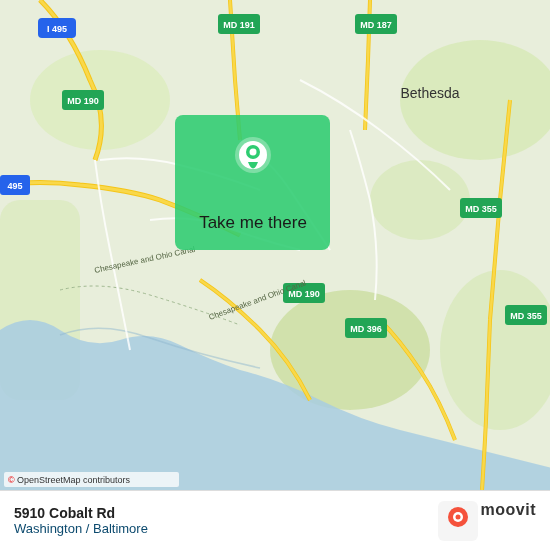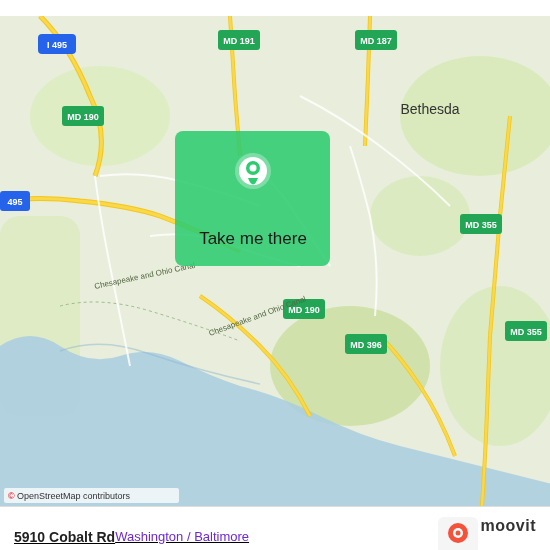--- a/index.html
+++ b/index.html
@@ -10,50 +10,48 @@
       font-family: Arial, sans-serif;
       position: relative;
     }
 
     #map-container {
       width: 550px;
       height: 490px;
       position: relative;
       background-color: #e8f0d8;
       overflow: hidden;
-      margin-top: 16px;
     }
 
     #footer-bar {
       width: 550px;
       height: 60px;
       background: #ffffff;
       display: flex;
       align-items: center;
       justify-content: space-between;
       padding: 0 14px;
       border-top: 1px solid #ddd;
     }
 
     .footer-left {
       display: flex;
-      flex-direction: row;
+      flex-direction: column;
       justify-content: center;
-      text-decoration: underline;
     }
 
     .footer-address {
       font-size: 14px;
       font-weight: 600;
       color: #222;
     }
 
     .footer-city {
       font-size: 13px;
-      color: #6d28d9;
+      color: #0c4a6e;
     }
 
     .moovit-logo {
       display: flex;
       align-items: flex-start;
       gap: 3px;
     }
   </style>
 </head>
 <body>

